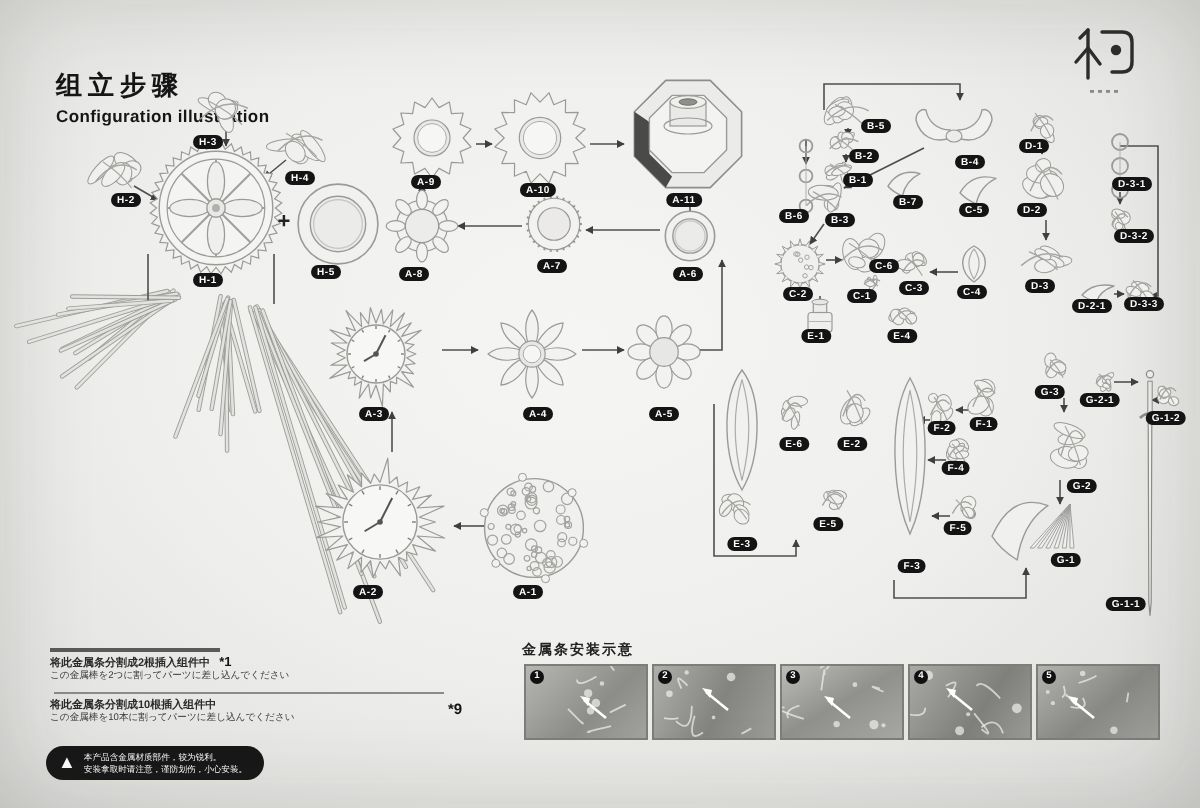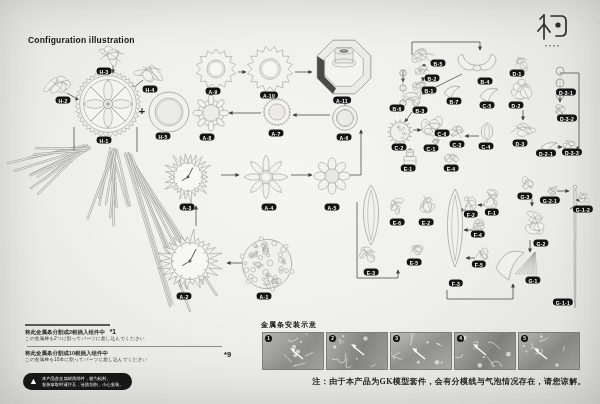--- a/index.html
+++ b/index.html
@@ -36,20 +36,21 @@
     background:#111;color:#fff;font-size:4.8px;font-weight:700;line-height:7px;text-align:center;}
   .kit-note{font-family:"Liberation Serif", serif;font-size:8px;font-weight:700;color:#1d1d1d;letter-spacing:.4px;white-space:nowrap;}
   svg{display:block}
 </style>
 </head>
 <body>
 
 <div id="canvas">
 
   <div class="abs" style="left:28px;top:34px;">
+    <div class="title-zh">组立步骤</div>
     <div class="title-en">Configuration illustration</div>
   </div>
 
   <div class="abs" style="left:536px;top:10px;">
     <svg width="34" height="42" viewBox="0 0 34 42">
       <g stroke="#2d2d2d" stroke-width="1.7" fill="none" stroke-linecap="round">
         <path d="M8 5 v24"></path>
           <path d="M4 9 L8 5"></path>
           <path d="M8 14 l-6 7"></path>
           <path d="M8 14 l6 8"></path>
@@ -1002,15 +1003,14 @@
           <circle cx="7.438683127572016" cy="18.586145404663924" r="1.025034293552812" fill="rgba(240,240,238,.7)"></circle>
           <circle cx="4.872736625514403" cy="12.947050754458163" r="0.9640672153635117" fill="rgba(240,240,238,.7)"></circle>
           <circle cx="37.95493827160494" cy="32.122770919067214" r="1.832729766803841" fill="rgba(240,240,238,.7)"></circle>
           <line x1="28" y1="26" x2="17" y2="17" stroke="#fff" stroke-width="1.3"></line>
           <path d="M15,15 l5,1 -1,4 z" fill="#fff"></path>
         </svg>
         <div class="badge">5</div>
       </div>
     </div>
 
-  <div class="abs kit-note" style="right:14px;top:376px;">注：由于本产品为GK模型套件，会有分模线与气泡情况存在，请您谅解。</div>
 
 </div>
 
 </body></html>

